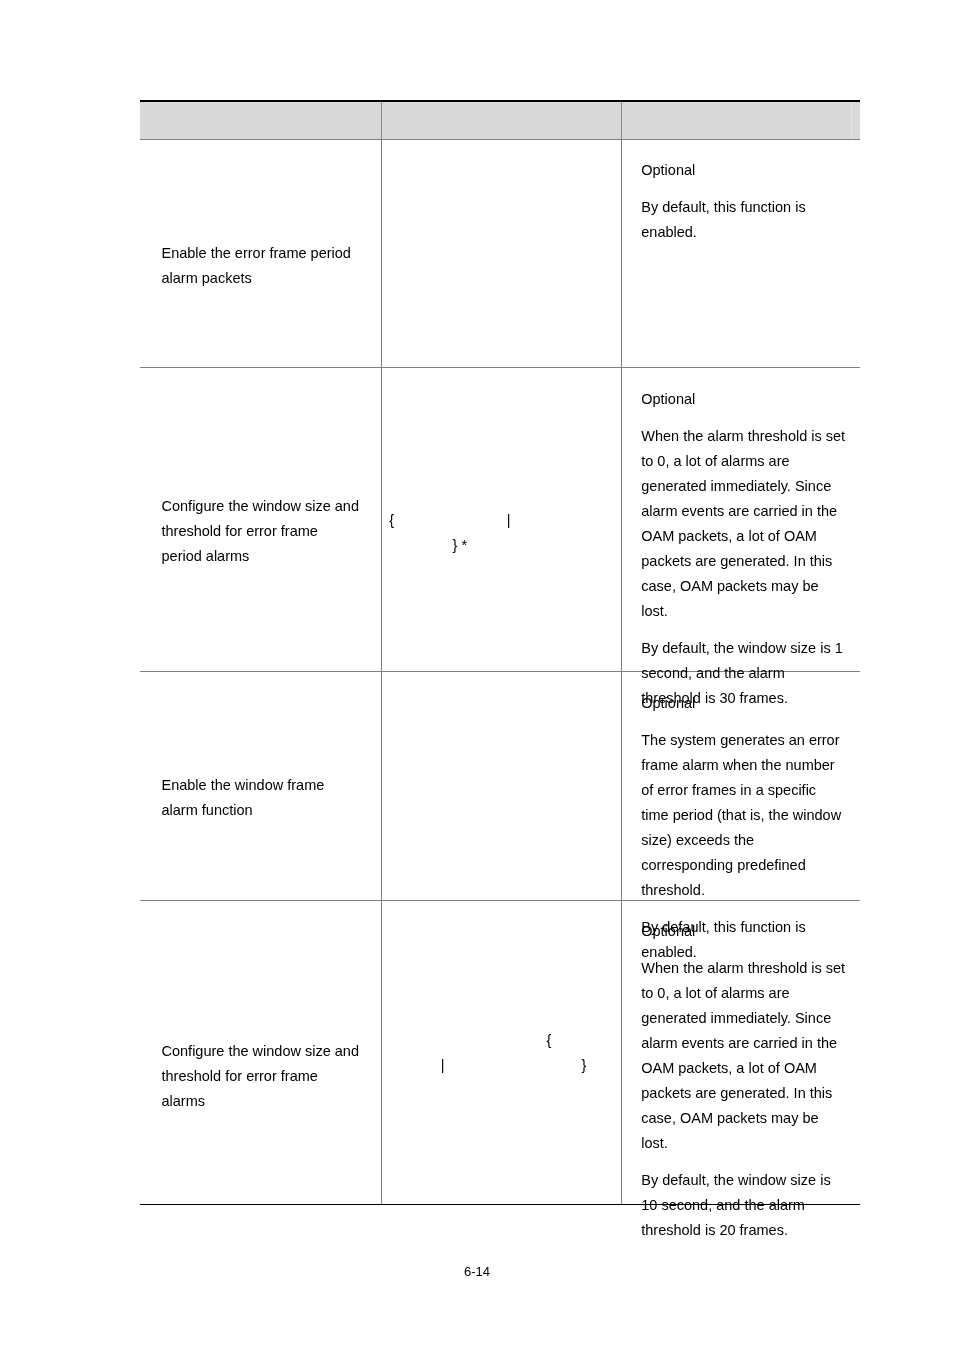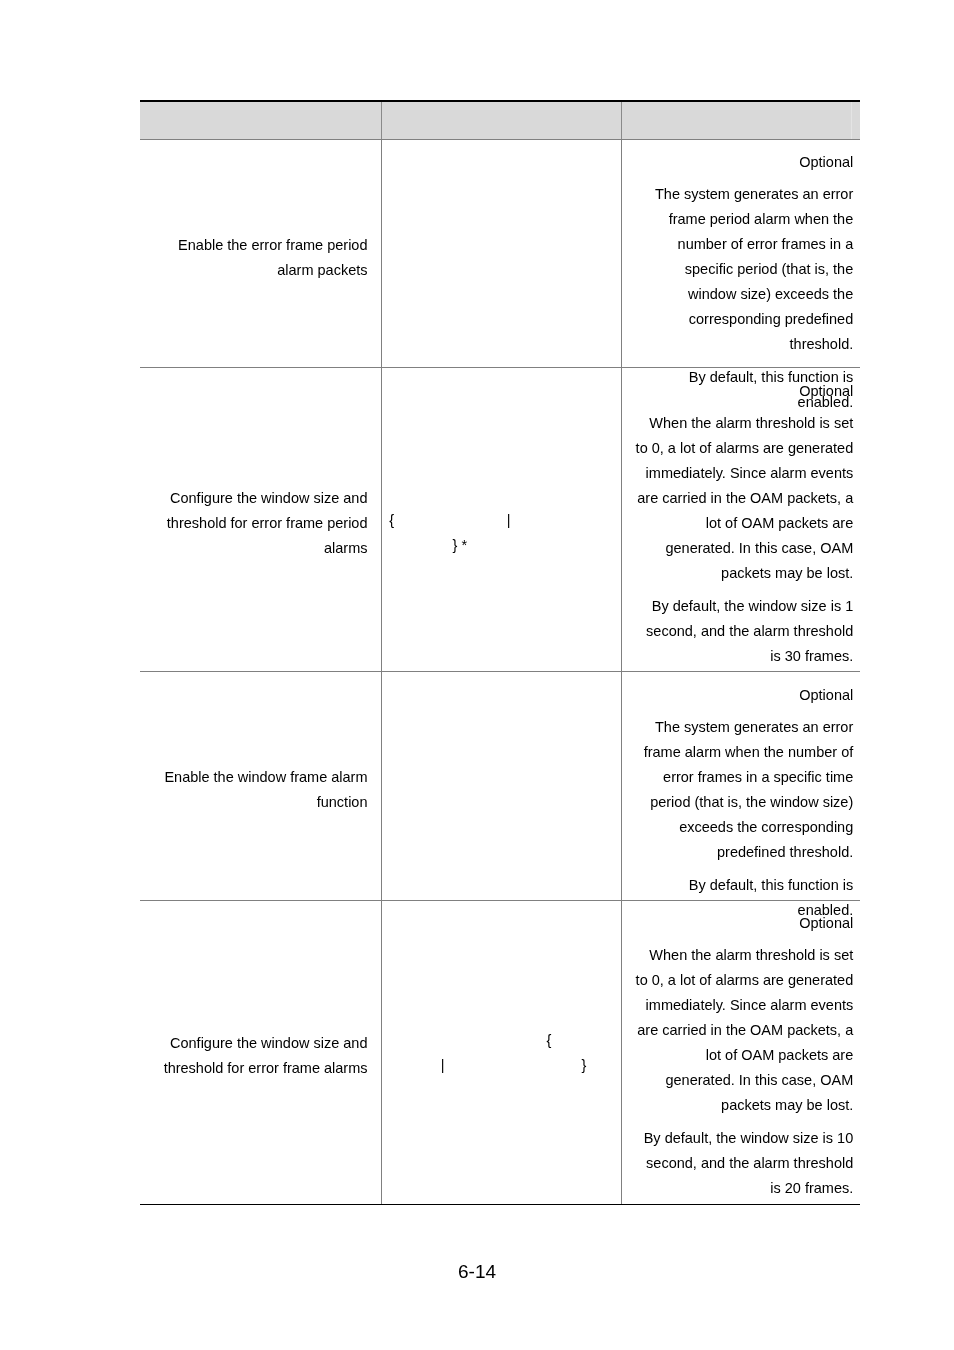--- a/index.html
+++ b/index.html
@@ -16,29 +16,29 @@
   .rule-h     { position:absolute; left:0; background:#808080; height:1px; }
   .rule-v     { position:absolute; background:#808080; width:1px; }
   .rule-thick { position:absolute; left:0; background:#000000; height:1.35px; }
 
   .hdr-fill       { position:absolute; left:0; top:1.6px; width:719.5px; height:37.4px; background:#d9d9d9; }
   .hdr-sep        { position:absolute; top:1.6px; height:37.4px; width:1px;   background:#8a8a8a; }
   .hdr-sep-light  { position:absolute; top:1.6px; height:37.4px; width:1.6px; background:#e4e4e4; }
 
   
   .cell            { position:absolute; font-size:14.5px; line-height:25px; filter:opacity(1); }
-  .cell p          { margin:4px;text-align:right; }
+  .cell p          { margin:12px; }
   .cell p + p      { margin-top:7.4px; }
 
   
   .cmd-line  { white-space:pre; font-size:14.5px; line-height:25px; }
   .cmd-kw    { display:inline-block; visibility:hidden; }
 
   .pagenum { position:absolute; left:0; top:1262.6px; width:954px;
-             text-align:center; font-size:19px; line-height:18px; filter:opacity(1); }
+             text-align:center; font-size:13px; line-height:18px; filter:opacity(1); }
 </style>
 </head>
 <body>
 
 <div class="page">
 
   <div class="tbl">
 
     <div class="hdr-fill"></div>
     <div class="hdr-sep" style="left:240.5px"></div>
@@ -55,21 +55,20 @@
     <div class="rule-v" style="left:240.5px;top:39.1px;height:1064.7px"></div>
     <div class="rule-v" style="left:480.5px;top:39.1px;height:1064.7px"></div>
   </div>
 
   <div class="cell" style="left:149.5px;top:228.77px;width:222px">
     <p>Enable the error frame period alarm packets</p>
   </div>
   <div class="cell" style="left:389.25px;top:228.77px;width:231px"></div>
   <div class="cell" style="left:629.25px;top:145.87px;width:228px">
       <p>Optional</p>
-      <p>The system generates an error frame period alarm when the number of error frames in a specific period (that is, the window size) exceeds the corresponding predefined threshold.</p>
       <p>By default, this function is enabled.</p>
     </div>
 
   <div class="cell" style="left:149.5px;top:481.87px;width:222px">
     <p>Configure the window size and threshold for error frame period alarms</p>
   </div>
   <div class="cell" style="left:389.25px;top:482.57px;width:231px">
       <div class="cmd-line"><span class="cmd-kw" style="width: 178.1px;">oam errored-frame-period</span></div>
       <div class="cmd-line"><span>{</span><span class="cmd-kw" style="width: 112.57px;">threshold high-threshold</span><span>|</span></div>
       <div class="cmd-line"><span class="cmd-kw" style="width: 63.34px;">window window-value</span><span>}</span><span class="cmd-kw" style="width: 4.05px;"> </span><span>*</span></div>

